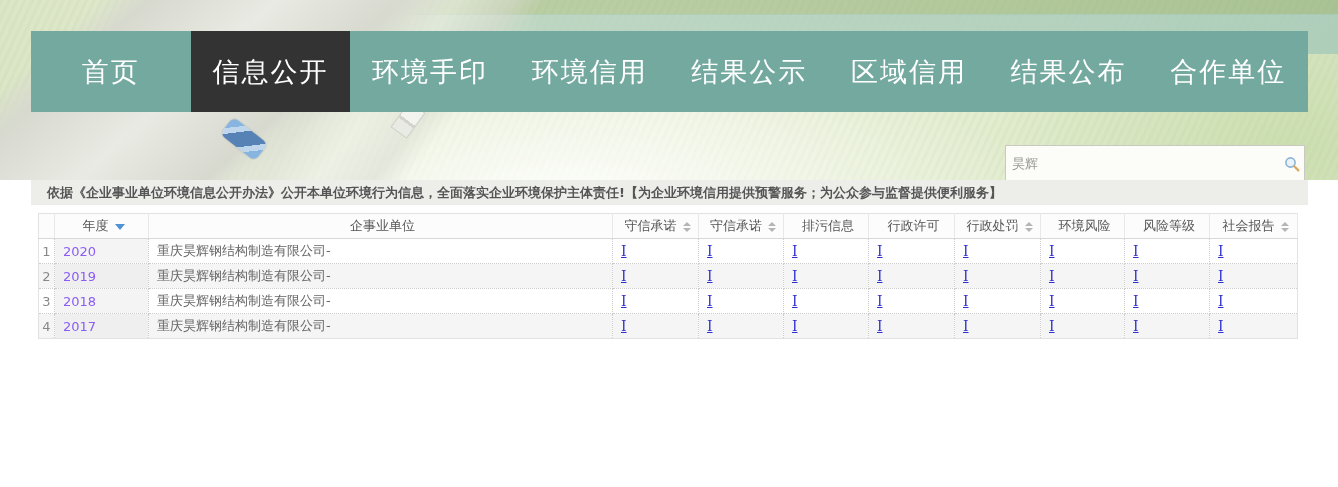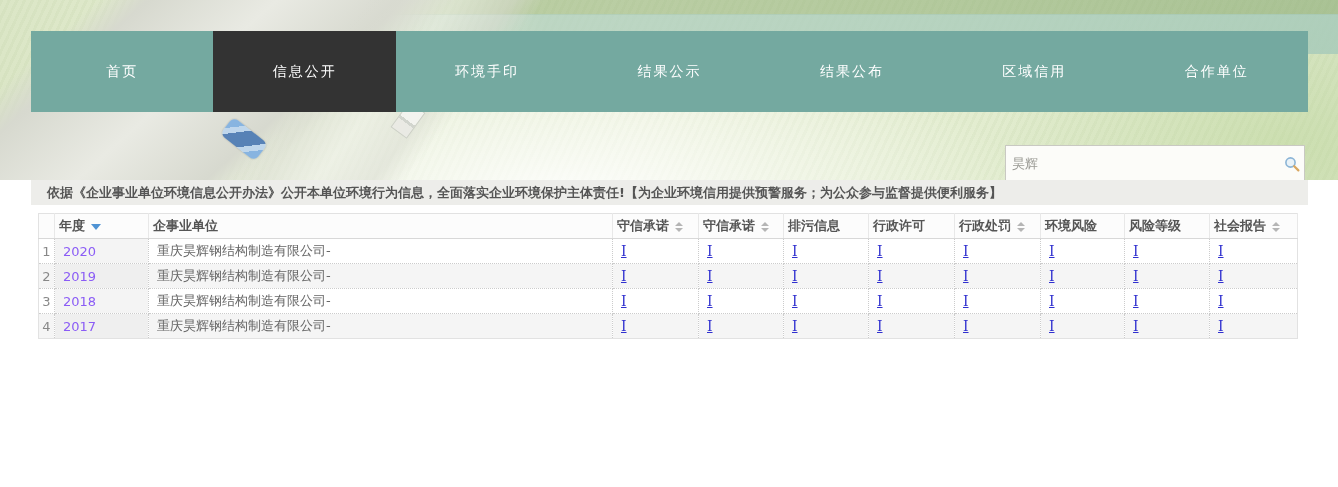--- a/index.html
+++ b/index.html
@@ -27,39 +27,39 @@
     transform:rotate(38deg); opacity:.9; box-shadow:0 0 2px rgba(0,0,0,.25);
     background:linear-gradient(135deg,#7fb0e2 0 22%,#bcd6ef 22% 34%,#4a79b4 34% 66%,#bcd6ef 66% 78%,#7fb0e2 78%); }
   .truck { position:absolute; left:398px; top:104px; width:20px; height:32px;
     transform:rotate(36deg); opacity:.85; border:1px solid #c9ccc4;
     background:linear-gradient(180deg,#f6f6f3 0 52%,#cfd2cc 52% 62%,#ebebe6 62%); }
 
   
   .nav { position:absolute; left:31px; top:31px; width:1277px; height:81px;
     display:flex; list-style:none; background:#74a9a0; z-index:5; }
   .nav-item { flex:1; display:flex; align-items:center; justify-content:center;
-    color:#ffffff; font-size:14px; letter-spacing:2px; cursor:pointer; }
+    color:#ffffff; font-size:27px; letter-spacing:2px; cursor:pointer; }
   .nav-item.active { background:#333333; }
 
   
   .searchbox { position:absolute; right:33px; top:145px; width:300px; height:38px;
     background:#fcfcf9; border:1px solid #c9c9c2; display:flex; align-items:center; z-index:5; }
   .searchbox input { flex:1; height:100%; border:none; outline:none; background:transparent;
     color:#9a9a94; font-size:13px; padding:0 6px; font-family:inherit; }
   .mag { width:18px; height:18px; margin-right:3px; flex:0 0 auto; cursor:pointer; }
 
   
   .panel { width:1277px; margin-left:31px; background:#fff; }
   .notice { height:25px; line-height:25px; background:#ededea; color:#555;
     font-size:13px; font-weight:600; padding-left:16px; white-space:nowrap; overflow:hidden; }
 
   table { table-layout:fixed; width:1259px; margin:8px 0 0 7px; border-collapse:collapse;
     border:1px solid #e2e2e2; font-size:13px; }
   th { height:25px; background:#fcfcfc; border-right:1px solid #e8e8e8; border-bottom:1px solid #d8d8d8;
-    font-weight:bold; color:#555; text-align:left; padding-left:4px; white-space:nowrap; cursor:pointer; }
+    font-weight:normal; color:#555; text-align:center; padding-left:4px; white-space:nowrap; cursor:pointer; }
   td { height:25px; border-right:1px dotted #ccc; border-bottom:1px dotted #ccc;
     color:#666; padding-left:8px; white-space:nowrap; overflow:hidden; }
   td.idx { text-align:center; padding-left:0; color:#888; }
   td.year { background:rgba(0,0,0,.045); color:#8b5cf6; }
   tr.stripe td { background:#f5f5f5; }
   tr.stripe td.year { background:#efefef; }
   .ilink { font-family:"DejaVu Serif","Liberation Serif",serif; color:#3030cf; font-size:14px;
     text-decoration:underline; cursor:pointer; }
 
   .sort-desc { display:inline-block; margin-left:6px; width:0; height:0; vertical-align:middle;
@@ -77,23 +77,24 @@
   <div class="pond"></div>
   <div class="road"></div>
   <div class="road2"></div>
   <div class="truck"></div>
   <div class="car"></div>
 
   <ul class="nav" id="nav-list">
       <li class="nav-item">首页</li>
       <li class="nav-item active">信息公开</li>
       <li class="nav-item">环境手印</li>
+      <li class="nav-item">环境信用</li>
       <li class="nav-item">结果公示</li>
+      <li class="nav-item">区域信用</li>
       <li class="nav-item">结果公布</li>
-      <li class="nav-item">区域信用</li>
       <li class="nav-item">合作单位</li>
     </ul>
 
   <div class="searchbox">
     <input type="text" value="昊辉" style="">
     <span class="mag">
       <svg width="18" height="18" viewBox="0 0 18 18">
         <circle cx="7.5" cy="7.5" r="4.6" fill="#eaf3f8" stroke="#8ab4d6" stroke-width="1.6"></circle>
         <line x1="11.2" y1="11.2" x2="15.4" y2="15.4" stroke="#d9a75f" stroke-width="2.2" stroke-linecap="round"></line>
       </svg>

